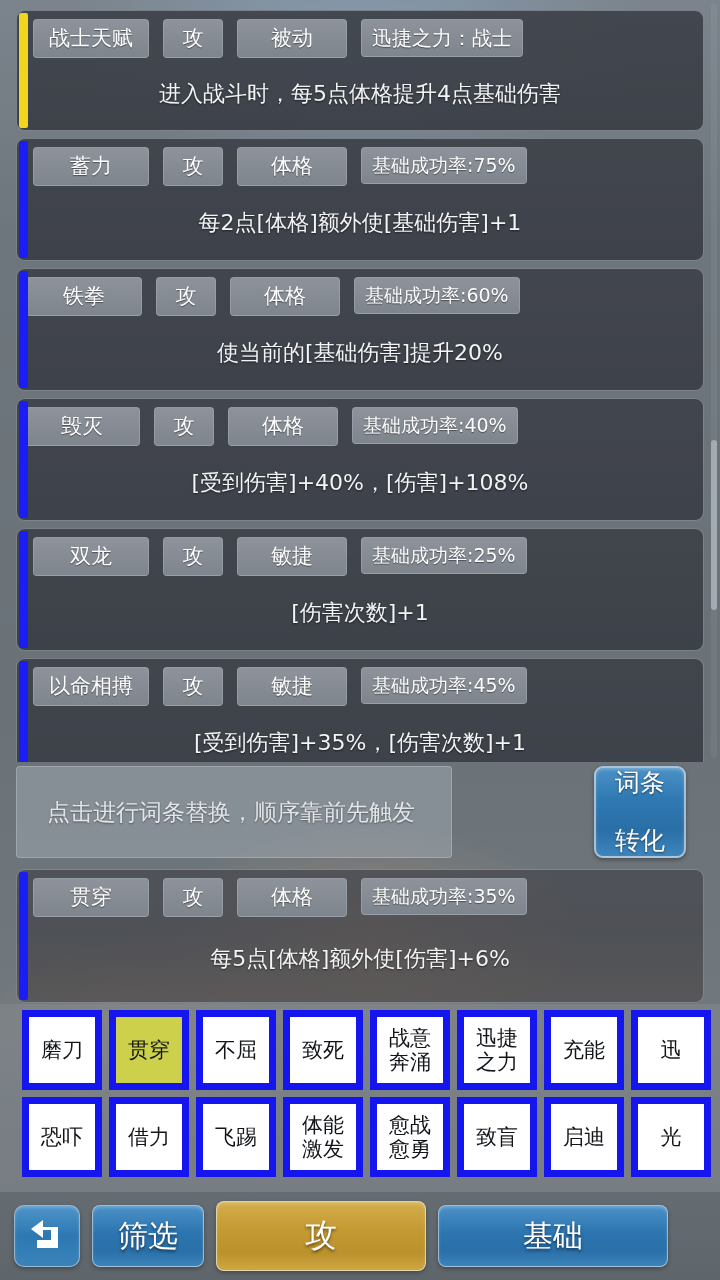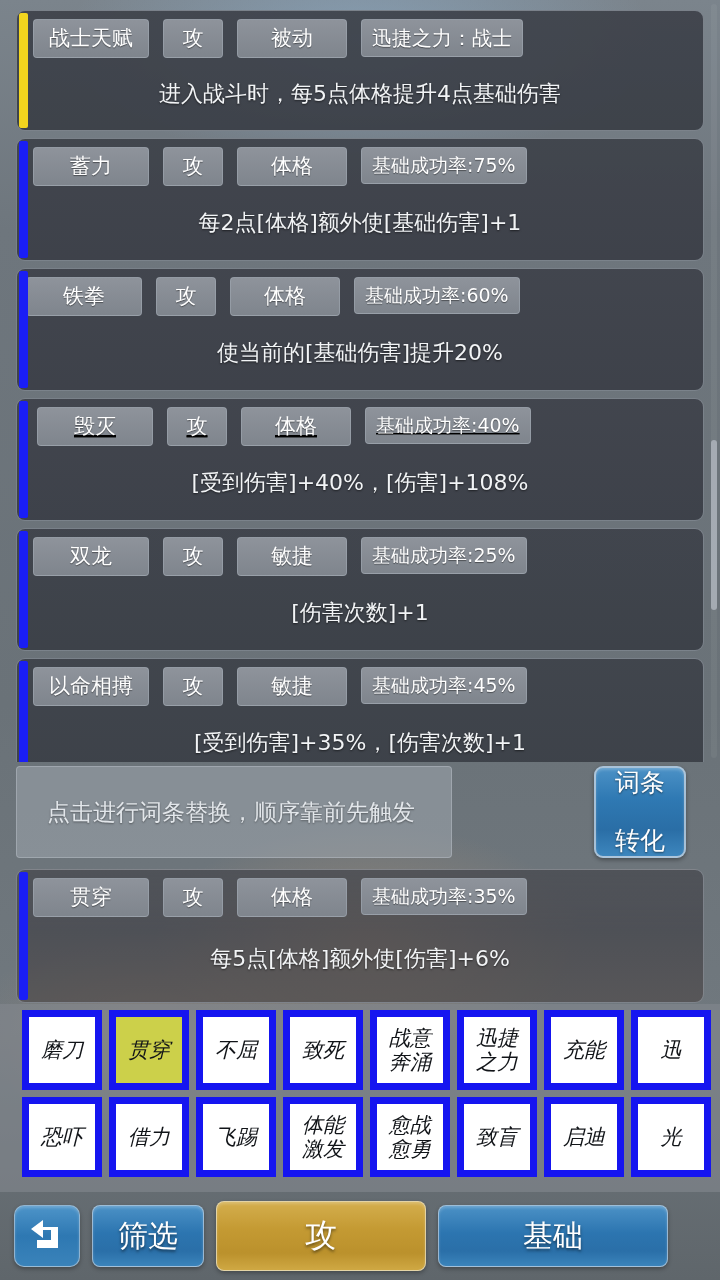--- a/index.html
+++ b/index.html
@@ -159,21 +159,20 @@
   }
   .hl-card .card-desc { height: 84px; }
 
   
   .skill-grid {
     position: absolute;
     left: 0; top: 1004px; width: 720px; height: 188px;
     background: rgba(130,136,142,0.62);
     padding: 6px 0 6px 0;
     overflow: hidden;
-    font-style: italic;
   }
   .skill-row {
     display: flex;
     gap: 7px;
     padding-left: 22px;
     margin-bottom: 7px;
   }
   .skill-tile {
     width: 80px; height: 80px;
     flex: 0 0 80px;
@@ -262,21 +261,21 @@
         <div class="card-head" style="padding-left: 9px;">
           <div class="pill name">铁拳</div>
           <div class="pill type">攻</div>
           <div class="pill stat">体格</div>
           <div class="pill rate">基础成功率:60%</div>
         </div>
         <div class="card-desc">使当前的[基础伤害]提升20%</div>
       </div>
       <div class="card">
         <div class="accent blue" style="left: 2px;"></div>
-        <div class="card-head" style="padding-left: 20px; text-decoration: underline;">
+        <div class="card-head" style="padding-left: 7px;">
           <div class="pill name">毁灭</div>
           <div class="pill type">攻</div>
           <div class="pill stat">体格</div>
           <div class="pill rate">基础成功率:40%</div>
         </div>
         <div class="card-desc">[受到伤害]+40%，[伤害]+108%</div>
       </div>
       <div class="card">
         <div class="accent blue" style="left: 2px;"></div>
         <div class="card-head" style="padding-left: 16px;">

